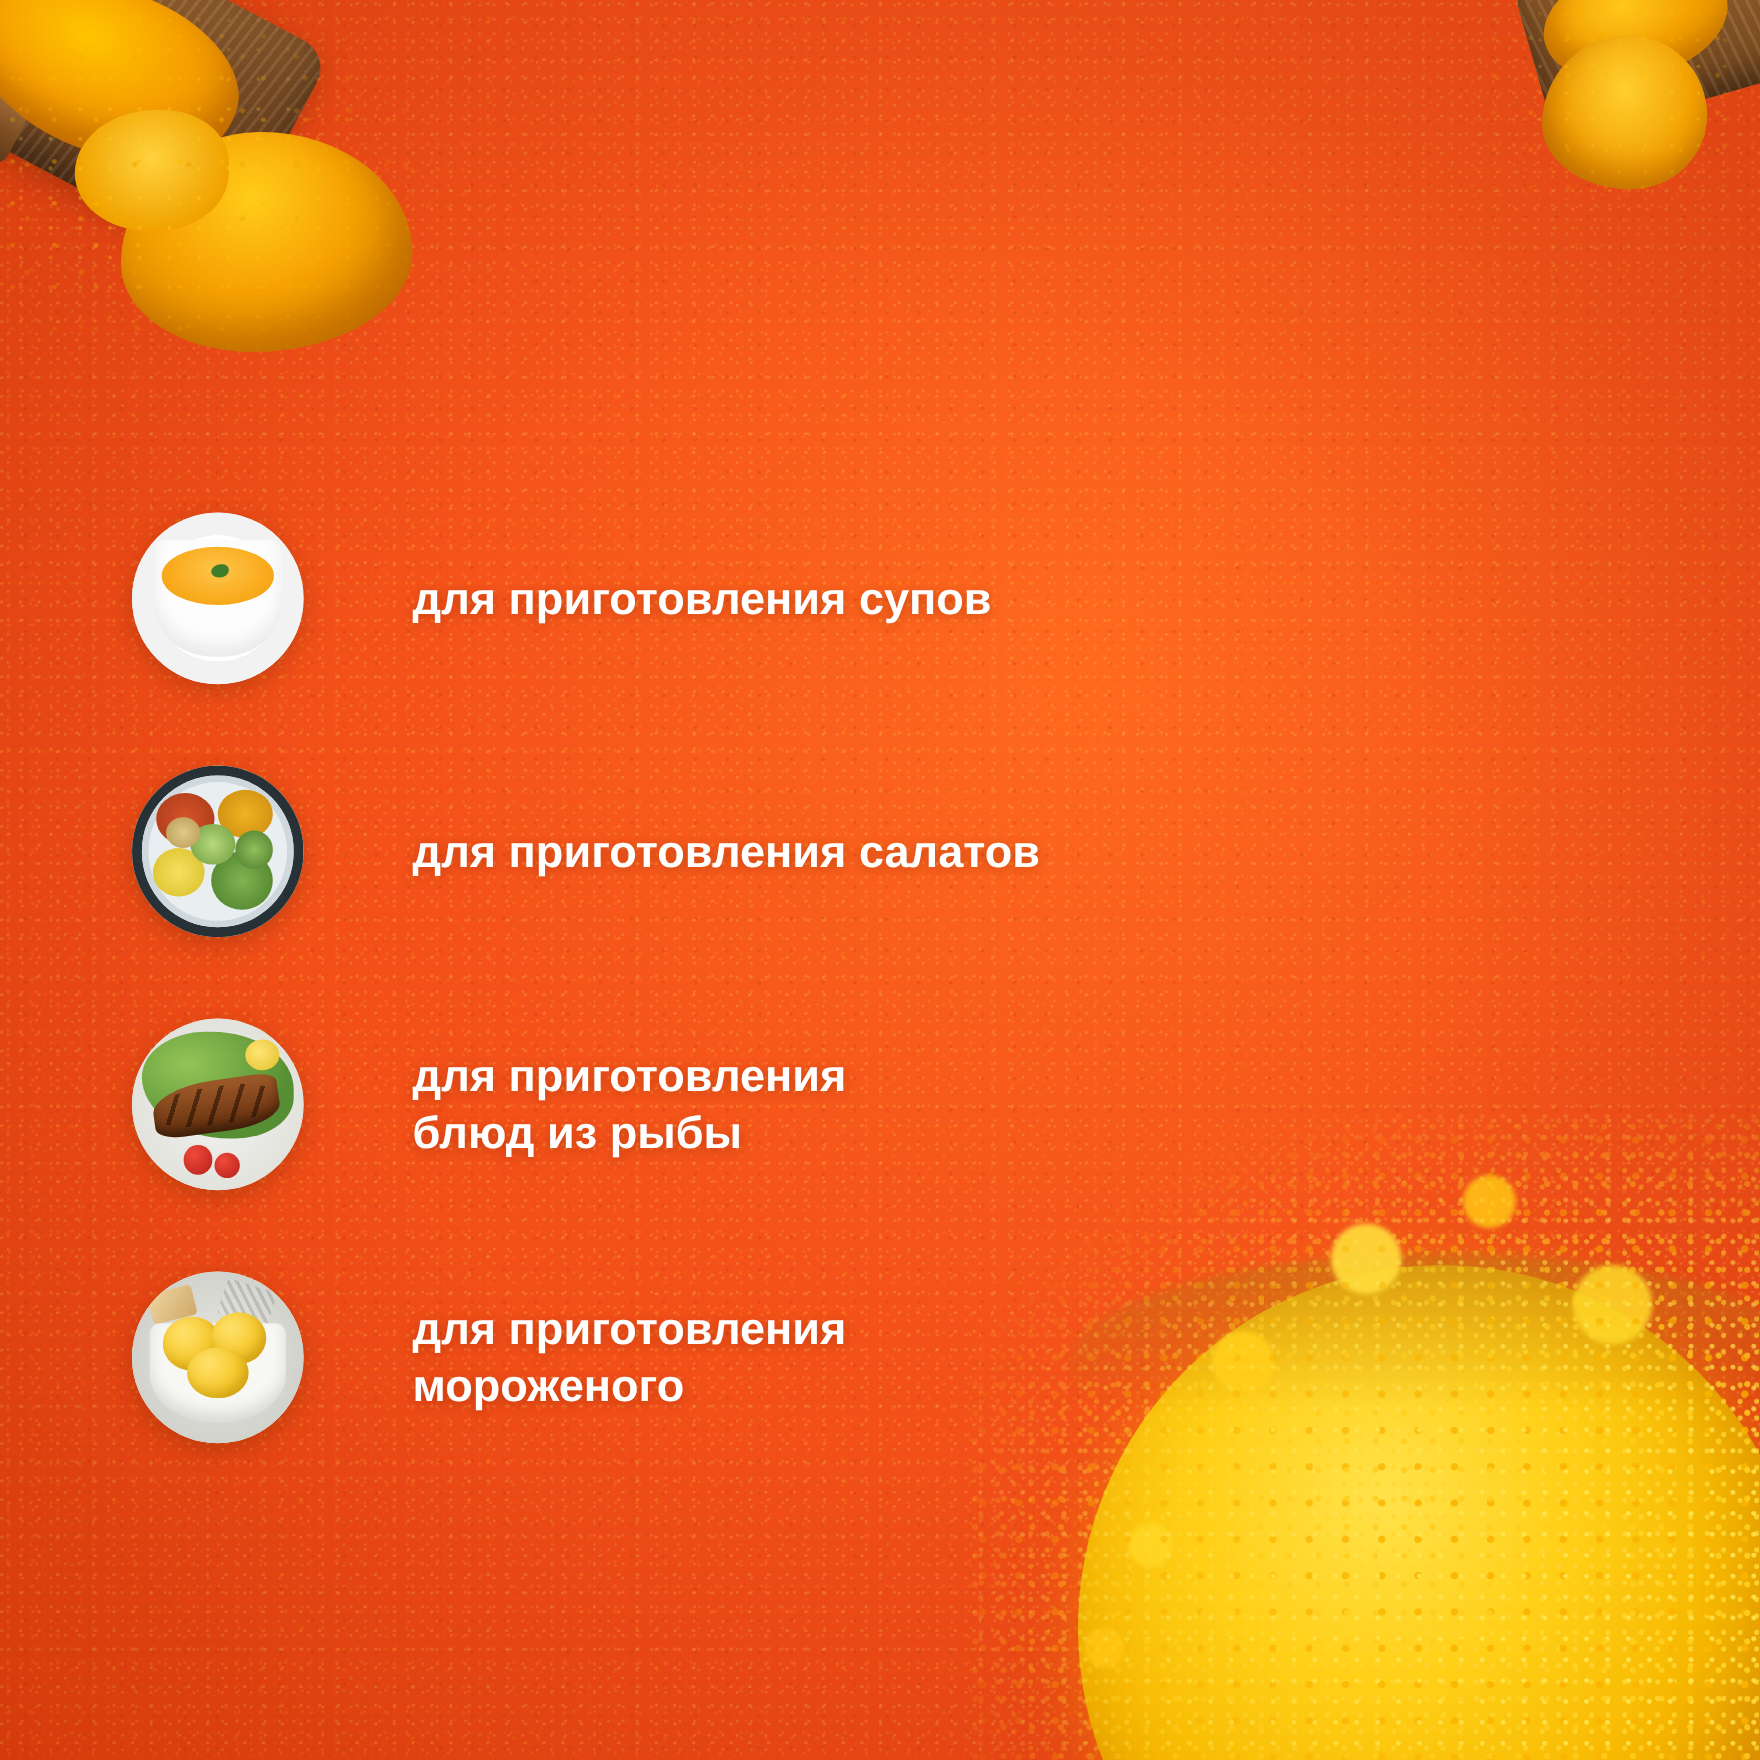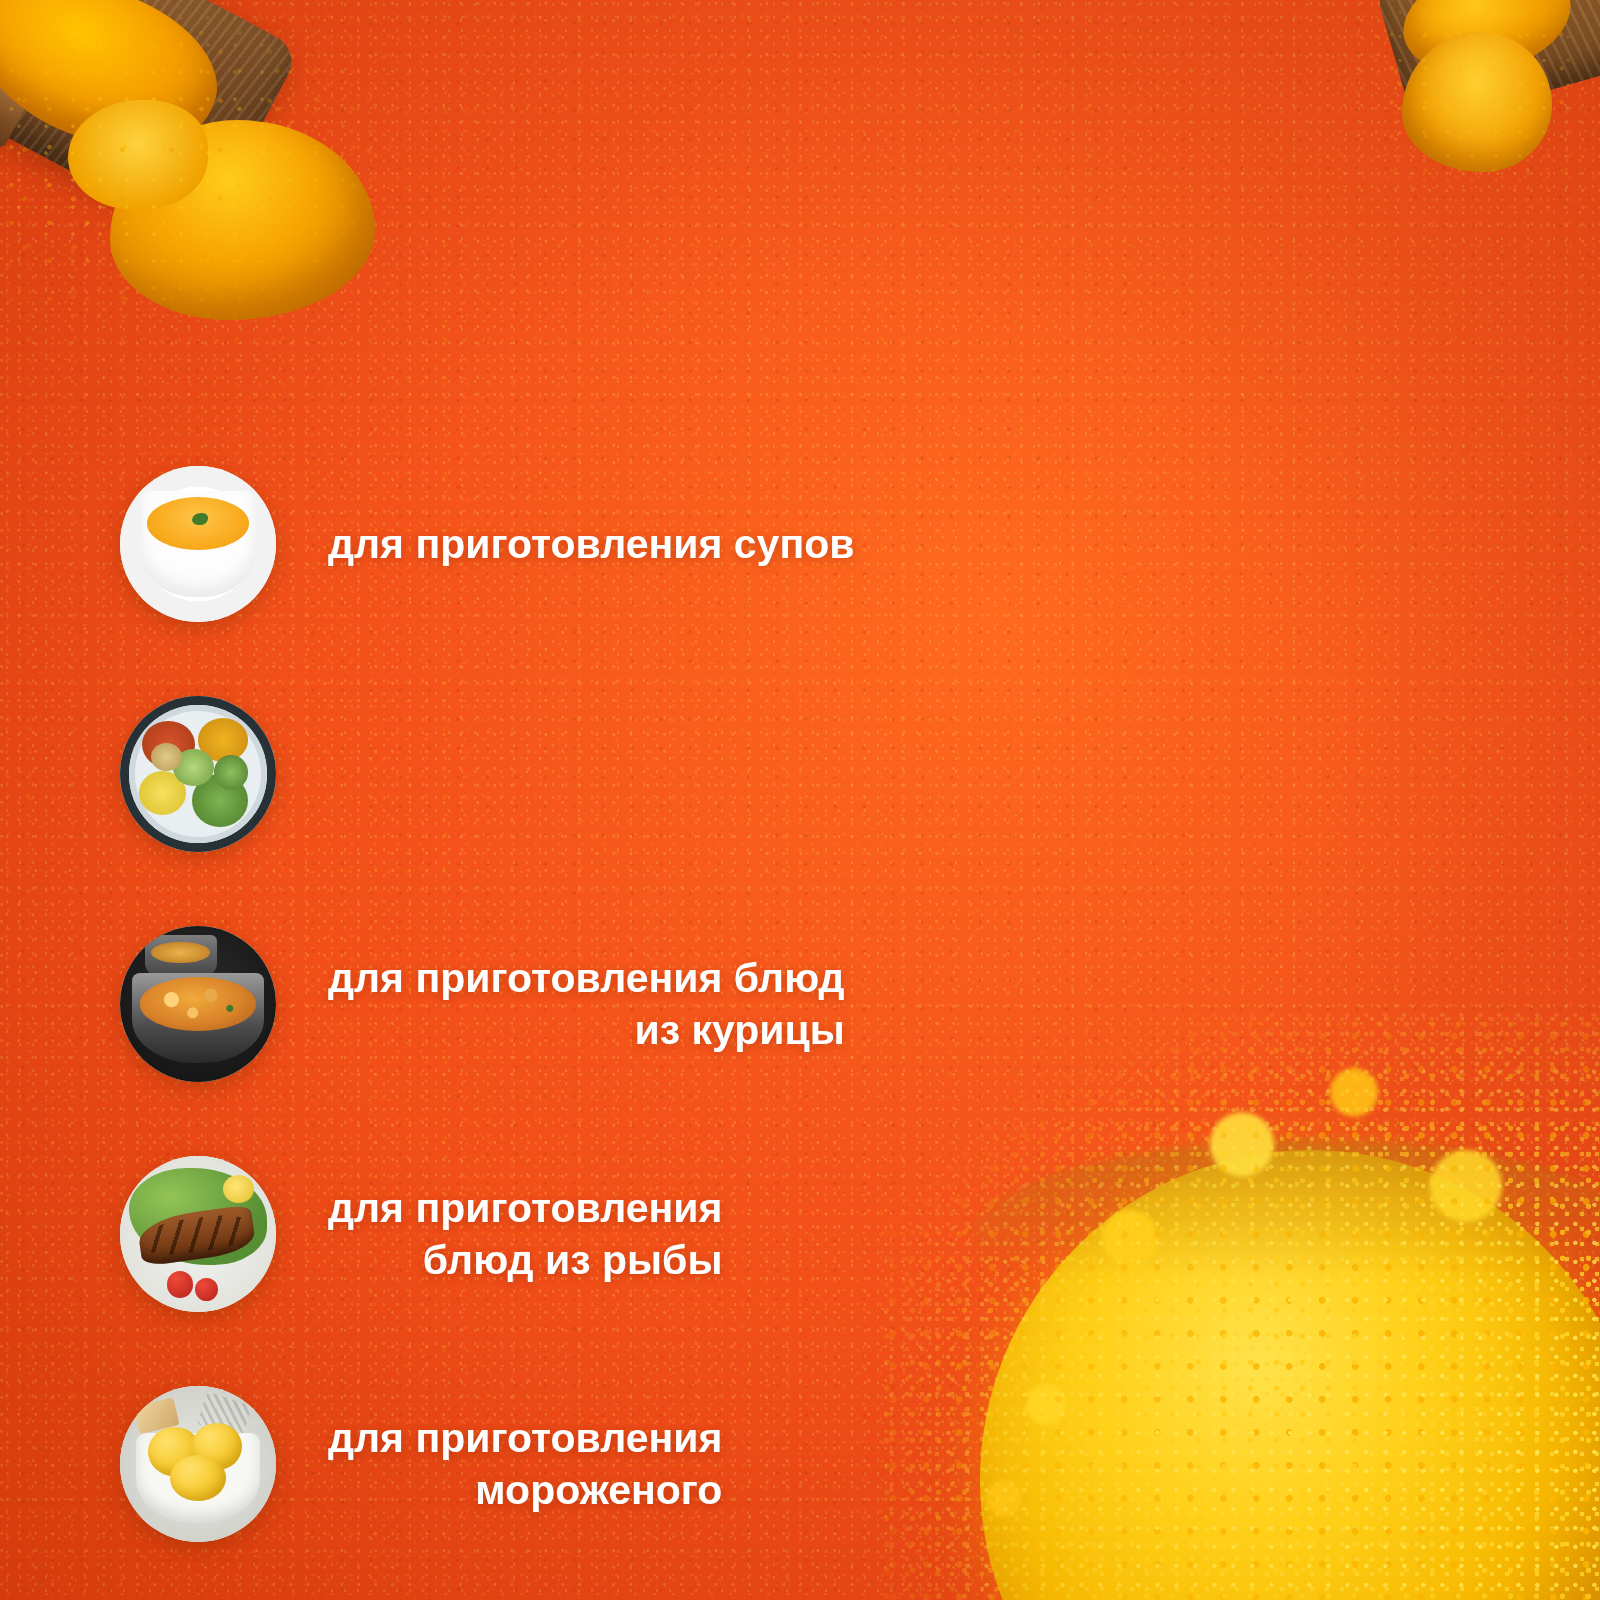--- a/index.html
+++ b/index.html
@@ -286,29 +286,28 @@
     width: 156px;
     height: 156px;
     border-radius: 50%;
     overflow: hidden;
     box-shadow: 0 6px 20px rgba(120,40,0,.35);
     background: #eee;
   }
   .thumb .inner { position: absolute; inset: 0; }
 
   .item-label {
-    margin-left: 52px;
+    margin-left: 99px;
     color: #ffffff;
     font-size: 41px;
     font-weight: bold;
     line-height: 1.28;
     max-width: 700px;
     text-shadow: 0 2px 10px rgba(120,35,0,.35);
     white-space: pre-line;
-    text-align: right;
   }
 
   
   .art-soup {
     background: radial-gradient(circle at 50% 50%, #ffffff 0 52%, #f2f2f2 52% 100%);
   }
   .art-soup .cup {
     position: absolute;
     left: 13%;
     top: 16%;
@@ -541,35 +540,23 @@
           <div class="plate"></div>
           <div class="seg s1"></div>
           <div class="seg s2"></div>
           <div class="seg s3"></div>
           <div class="seg s4"></div>
           <div class="seg s5"></div>
           <div class="seg s6"></div>
           <div class="seg s7"></div>
         </div>
       </div>
+      <div class="item-label">для приготовления салатов</div>
     </div>
 
-    <div class="list-item">
-      <div class="thumb">
-        <div class="inner art-chicken">
-          <div class="pot"></div>
-          <div class="pot-food"></div>
-          <div class="pan"></div>
-          <div class="curry"></div>
-          <div class="bits"></div>
-        </div>
-      </div>
-      <div class="item-label">для приготовления блюд
-из курицы</div>
-    </div>
 
     <div class="list-item">
       <div class="thumb">
         <div class="inner art-fish">
           <div class="lettuce"></div>
           <div class="lemon"></div>
           <div class="fillet"></div>
           <div class="grill"></div>
           <div class="tomato1"></div>
           <div class="tomato2"></div>

